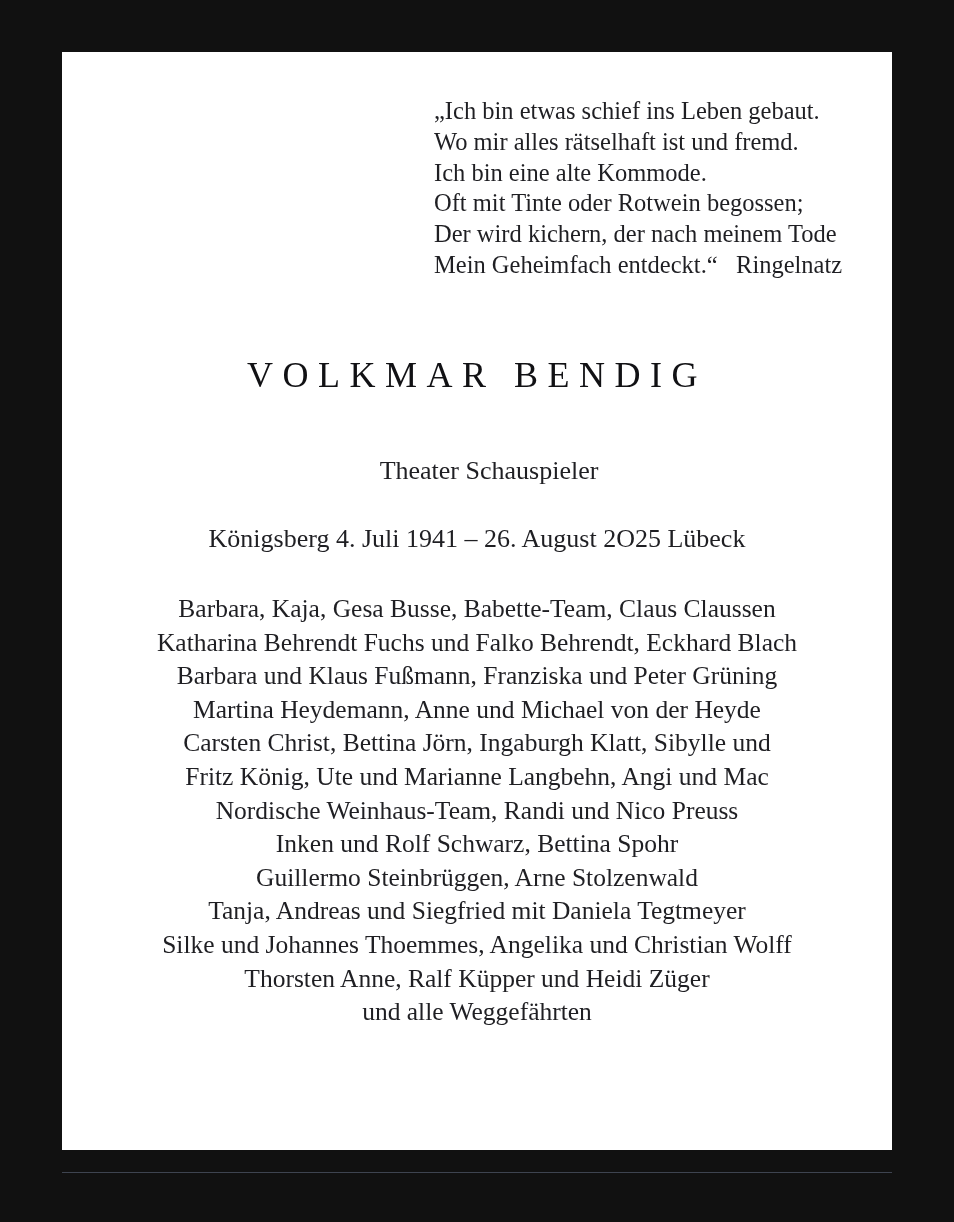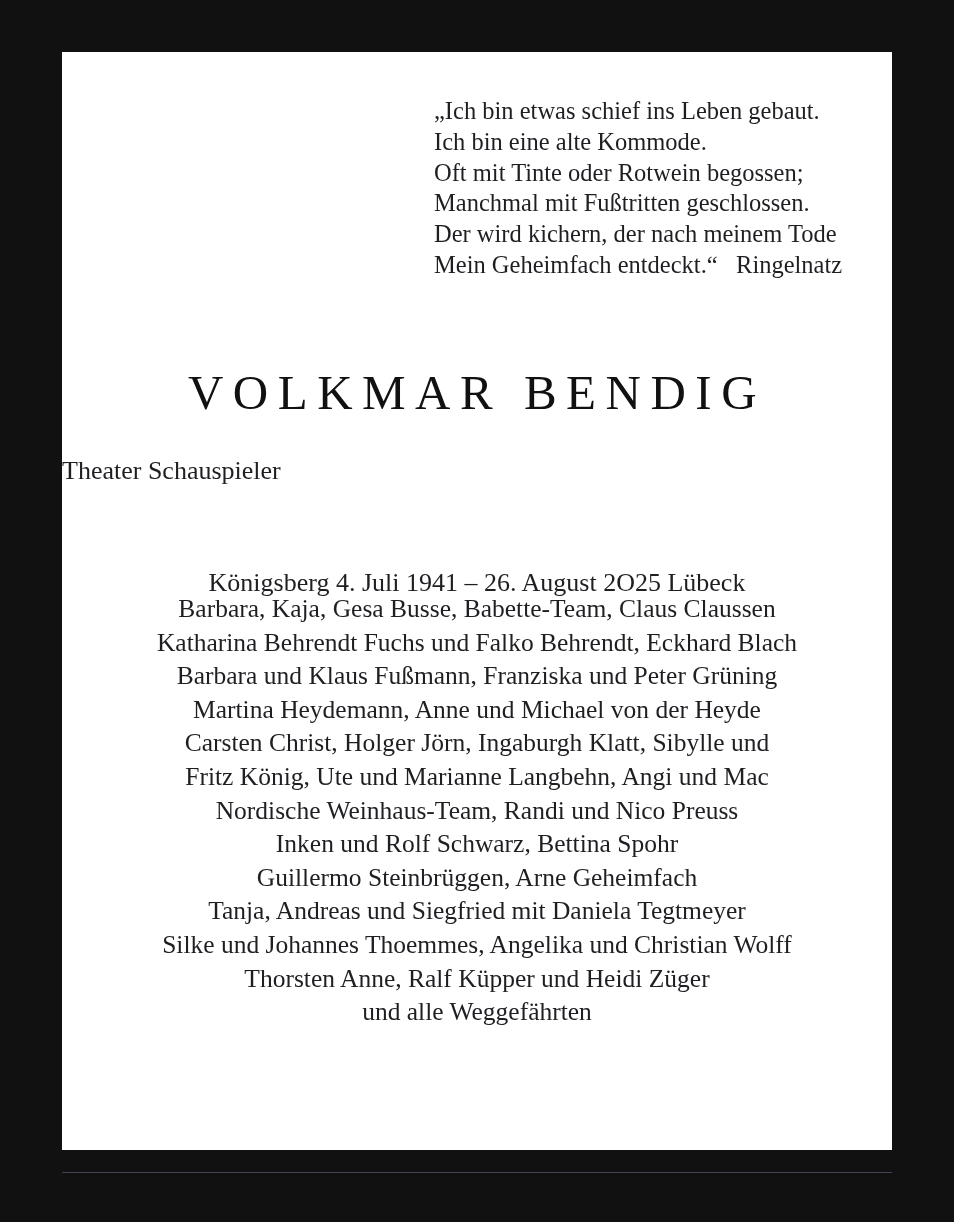--- a/index.html
+++ b/index.html
@@ -53,43 +53,43 @@
   }
   .poem .line.last {
     white-space: pre;
   }
   .name {
     position: absolute;
     left: 0;
     top: 302px;
     width: 830px;
     text-align: center;
-    font-size: 49px;
+    font-size: 36px;
     letter-spacing: 9.5px;
     color: #111114;
     font-weight: 400;
-    margin-top: 10px;
   }
   .role {
     position: absolute;
     left: 0;
     top: 404px;
     width: 830px;
+    text-align: center;
     font-size: 26px;
     color: #1f1f23;
+    padding-left: 12px;
   }
   .dates {
     position: absolute;
     left: 0;
     top: 472px;
     width: 830px;
     text-align: center;
     font-size: 26px;
     color: #1f1f23;
-    margin-top: 44px;
   }
   .mourners {
     position: absolute;
     left: 0;
     top: 540px;
     width: 830px;
     text-align: center;
     font-size: 25.5px;
     line-height: 33.6px;
     color: #1f1f23;
@@ -108,43 +108,43 @@
 </style>
 </head>
 <body>
 
 <div class="page">
   <div class="card">
     <div class="inner">
 
       <div class="poem">
         <span class="line">„Ich bin etwas schief ins Leben gebaut.</span>
+        <span class="line">Wo mir alles rätselhaft ist und fremd.</span>
         <span class="line">Ich bin eine alte Kommode.</span>
         <span class="line">Oft mit Tinte oder Rotwein begossen;</span>
-        <span class="line">Manchmal mit Fußtritten geschlossen.</span>
         <span class="line">Der wird kichern, der nach meinem Tode</span>
         <span class="line last">Mein Geheimfach entdeckt.“   Ringelnatz</span>
       </div>
 
       <div class="name">VOLKMAR BENDIG</div>
 
       <div class="role">Theater Schauspieler</div>
 
       <div class="dates">Königsberg 4. Juli 1941 – 26. August 2O25 Lübeck</div>
 
       <div class="mourners">
         <span class="mline">Barbara, Kaja, Gesa Busse, Babette-Team, Claus Claussen</span>
         <span class="mline">Katharina Behrendt Fuchs und Falko Behrendt, Eckhard Blach</span>
         <span class="mline">Barbara und Klaus Fußmann, Franziska und Peter Grüning</span>
         <span class="mline">Martina Heydemann, Anne und Michael von der Heyde</span>
-        <span class="mline">Carsten Christ, Holger Jörn, Ingaburgh Klatt, Sibylle und</span>
+        <span class="mline">Carsten Christ, Bettina Jörn, Ingaburgh Klatt, Sibylle und</span>
         <span class="mline">Fritz König, Ute und Marianne Langbehn, Angi und Mac</span>
         <span class="mline">Nordische Weinhaus-Team, Randi und Nico Preuss</span>
         <span class="mline">Inken und Rolf Schwarz, Bettina Spohr</span>
-        <span class="mline">Guillermo Steinbrüggen, Arne Geheimfach</span>
+        <span class="mline">Guillermo Steinbrüggen, Arne Stolzenwald</span>
         <span class="mline">Tanja, Andreas und Siegfried mit Daniela Tegtmeyer</span>
         <span class="mline">Silke und Johannes Thoemmes, Angelika und Christian Wolff</span>
         <span class="mline">Thorsten Anne, Ralf Küpper und Heidi Züger</span>
         <span class="mline">und alle Weggefährten</span>
       </div>
 
     </div>
   </div>
   <div class="bottom-rule"></div>
 </div>

